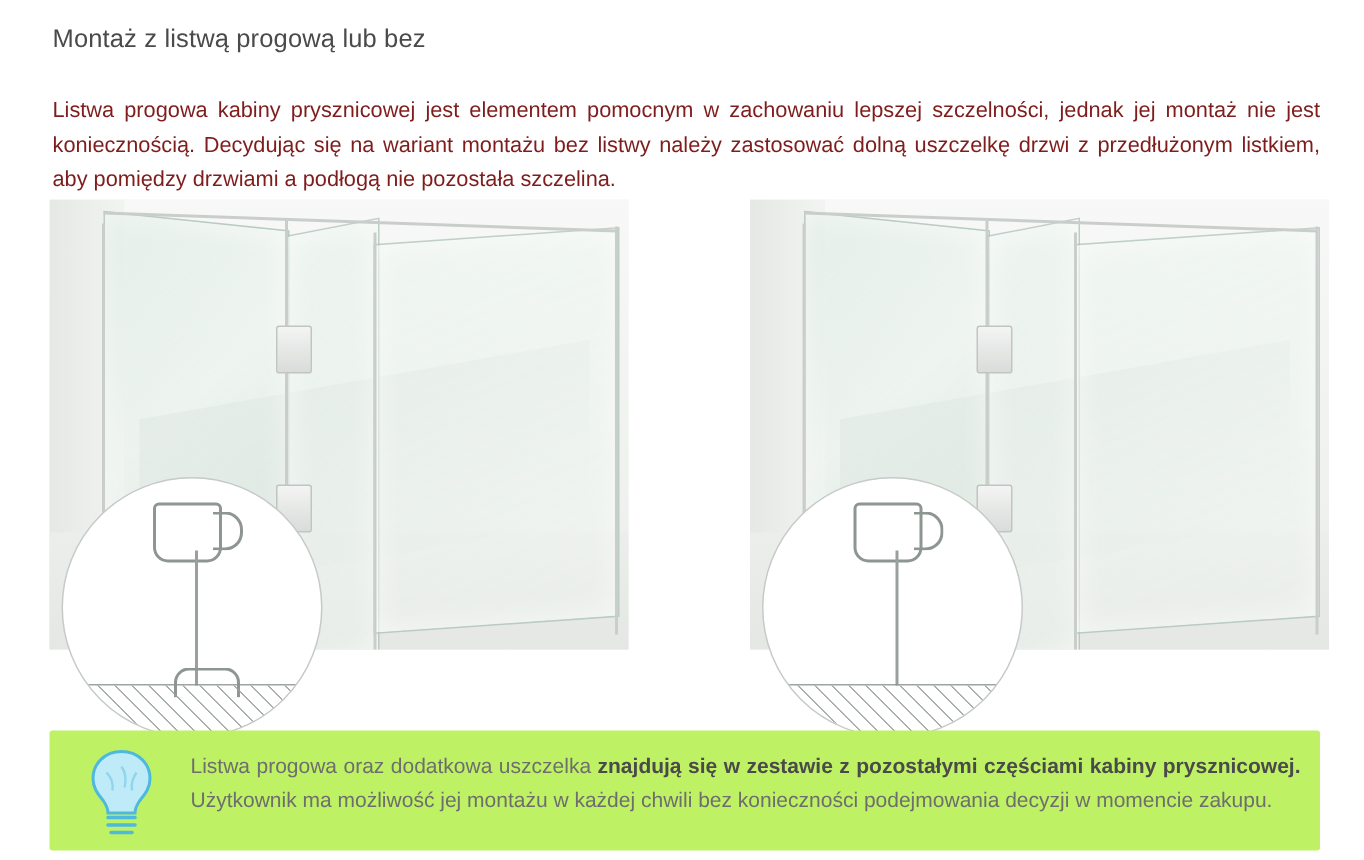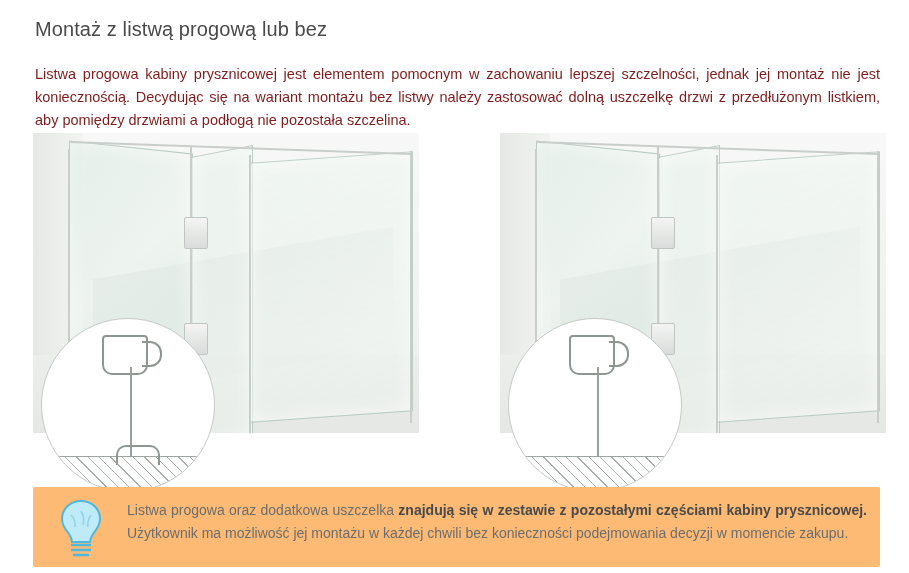--- a/index.html
+++ b/index.html
@@ -20,21 +20,21 @@
     left: 0; top: 0;
     width: 909px;
     height: 573px;
   }
 
   
   .heading {
     position: absolute;
     left: 35px;
     top: 5px;
-    font-size: 20px;
+    font-size: 17px;
     font-weight: 400;
     color: #4a4a4a;
     letter-spacing: 0.1px;
   }
 
   
   .intro {
     position: absolute;
     left: 35px;
     top: 48px;
@@ -194,21 +194,21 @@
   .figure.left .caption  { left: 185px; }
   .figure.right .caption { left: 185px; }
 
   
   .tipbox {
     position: absolute;
     left: 33px;
     top: 487px;
     width: 847px;
     height: 80px;
-    background: #fdba74;
+    background: #bef264;
     border-radius: 2px;
   }
   .bulb {
     position: absolute;
     left: 22px;
     top: 10px;
     width: 52px;
     height: 62px;
   }
   .tiptext {

